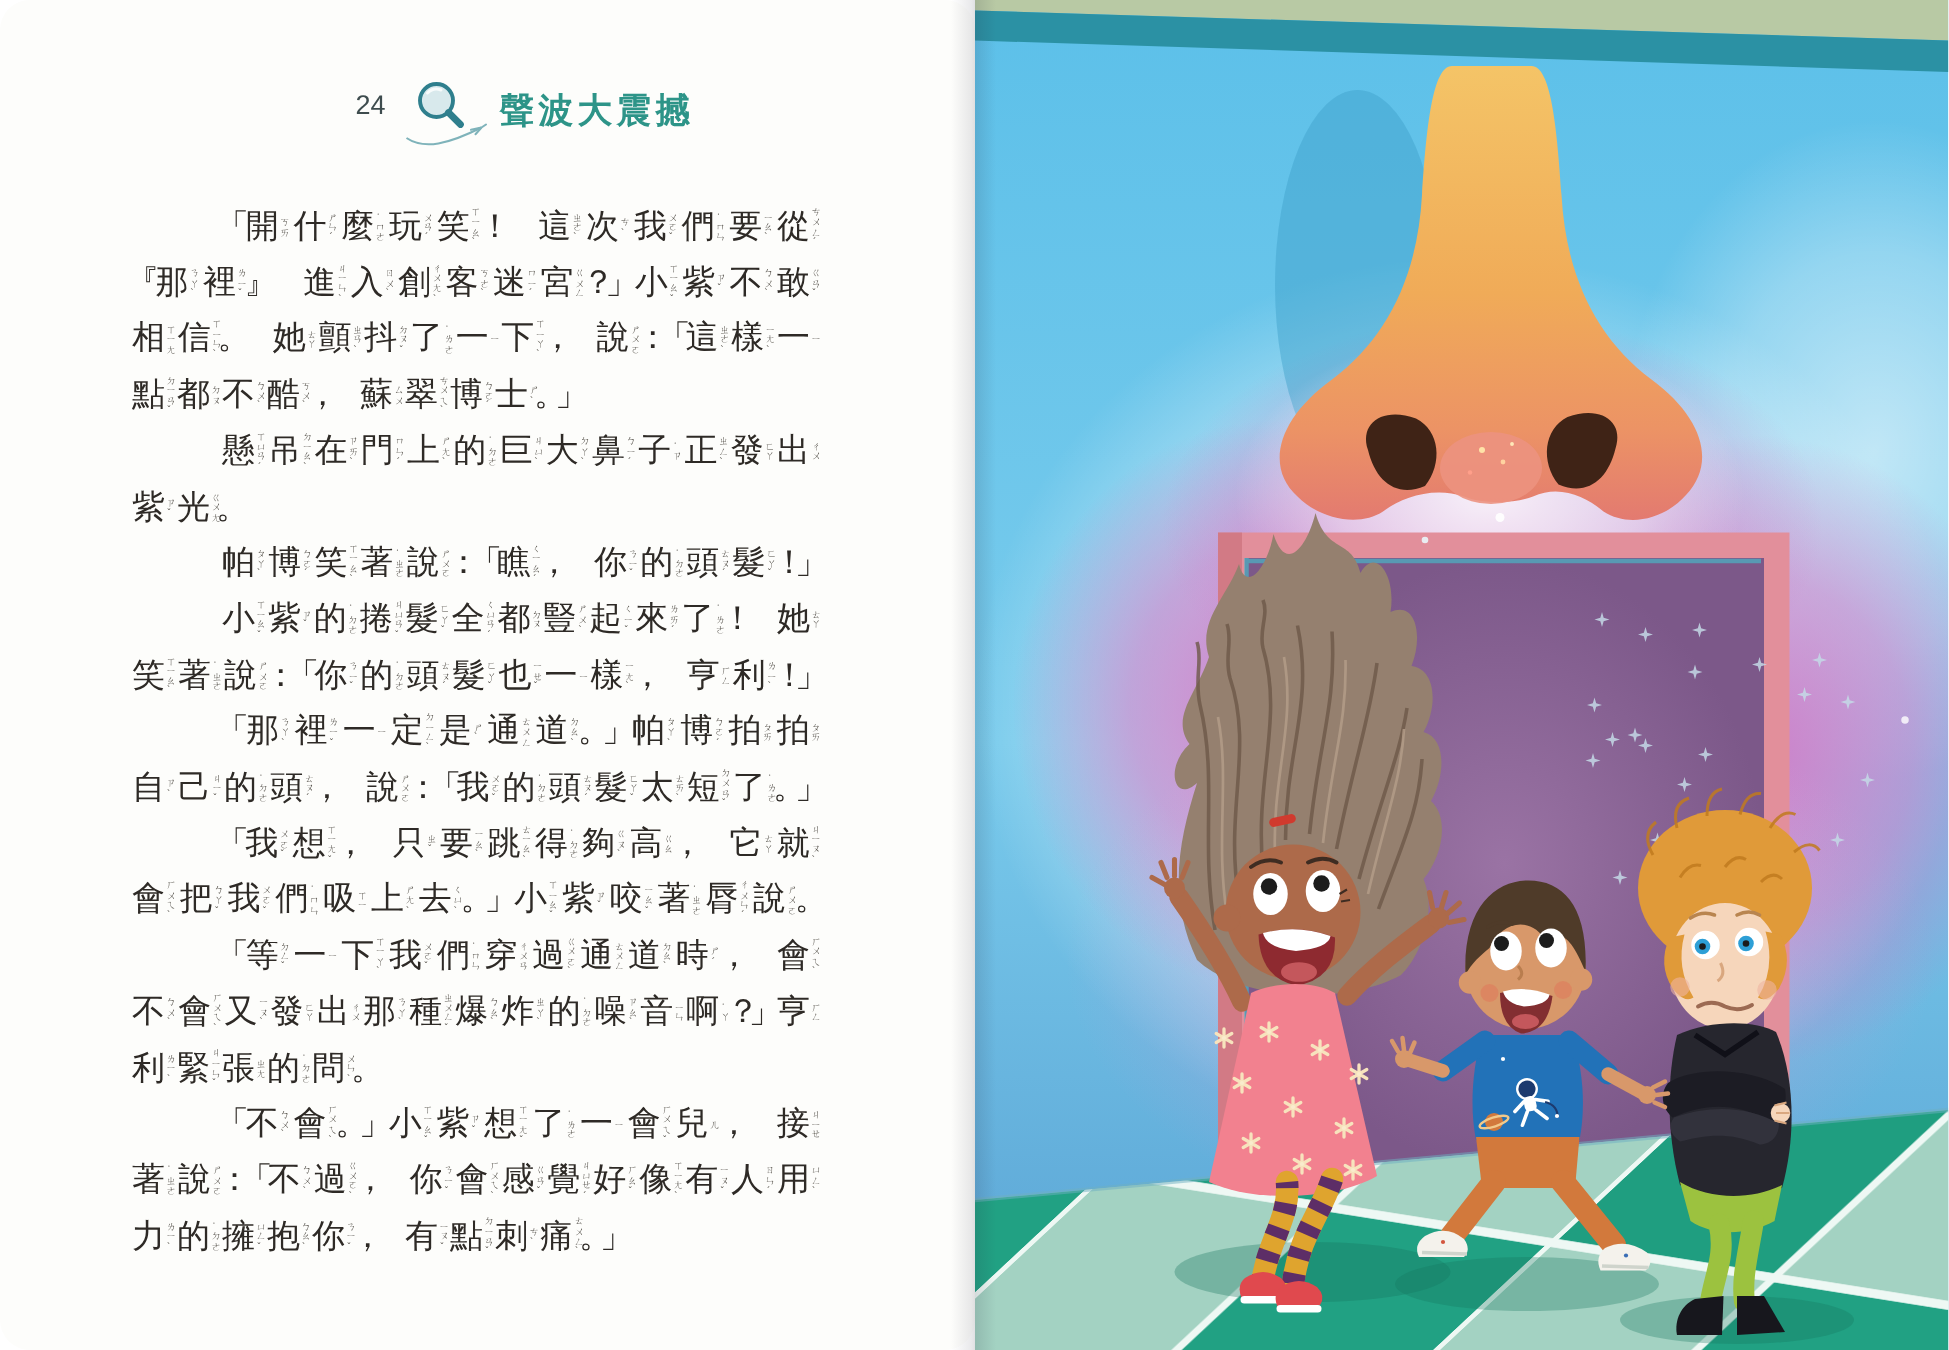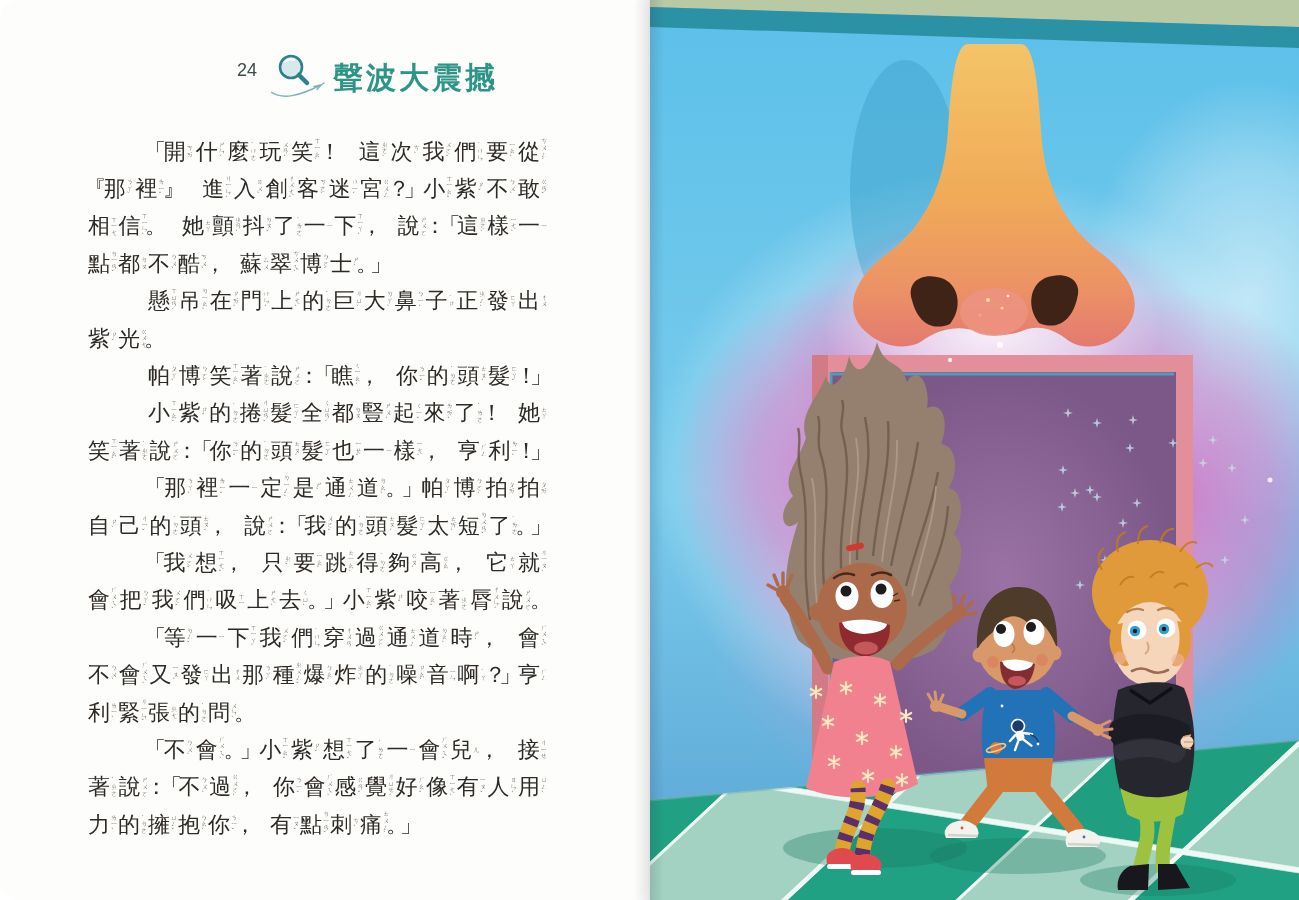--- a/index.html
+++ b/index.html
@@ -4,21 +4,21 @@
 <style>
   html,body{margin:0;padding:0;}
   body{width:1299px;height:900px;position:relative;background:#ffffff;overflow:hidden;
        font-family:"DejaVu Serif",serif;}
   .left-page{position:absolute;left:0;top:0;width:650px;height:900px;background:#fdfdfb;border-radius:20px;}
   .page-header{position:absolute;left:237px;top:50px;height:50px;width:330px;}
   .page-number{position:absolute;left:0;top:10px;font-family:"Liberation Sans",sans-serif;
        font-size:18px;color:#3e4c4e;}
   .header-icon{position:absolute;left:32px;top:0;}
   .book-title{position:absolute;left:96px;top:8px;font-family:"Liberation Sans",sans-serif;
-       font-weight:bold;font-size:30px;letter-spacing:3px;color:#2d9488;}
+       font-weight:bold;font-size:23px;letter-spacing:3px;color:#2d9488;}
   .story{position:absolute;left:88px;top:133px;width:460px;}
   .line{display:flex;align-items:center;height:37.4px;}
   .line.just{justify-content:space-between;}
   .cell{display:inline-flex;align-items:center;}
   .hz{font-size:22px;line-height:1;color:#2e2a26;}
   .zy{display:inline-flex;flex-direction:column;align-items:flex-start;margin-left:1px;width:7px;}
   .zy i{font-style:normal;font-size:6.5px;line-height:1.02;color:#4a463f;}
   .punct{font-size:22px;line-height:1;width:14px;display:inline-flex;justify-content:center;color:#2e2a26;}
   .hspace{width:18px;overflow:hidden;font-size:16px;}
   .right-page{position:absolute;left:650px;top:0;width:649px;height:900px;}

